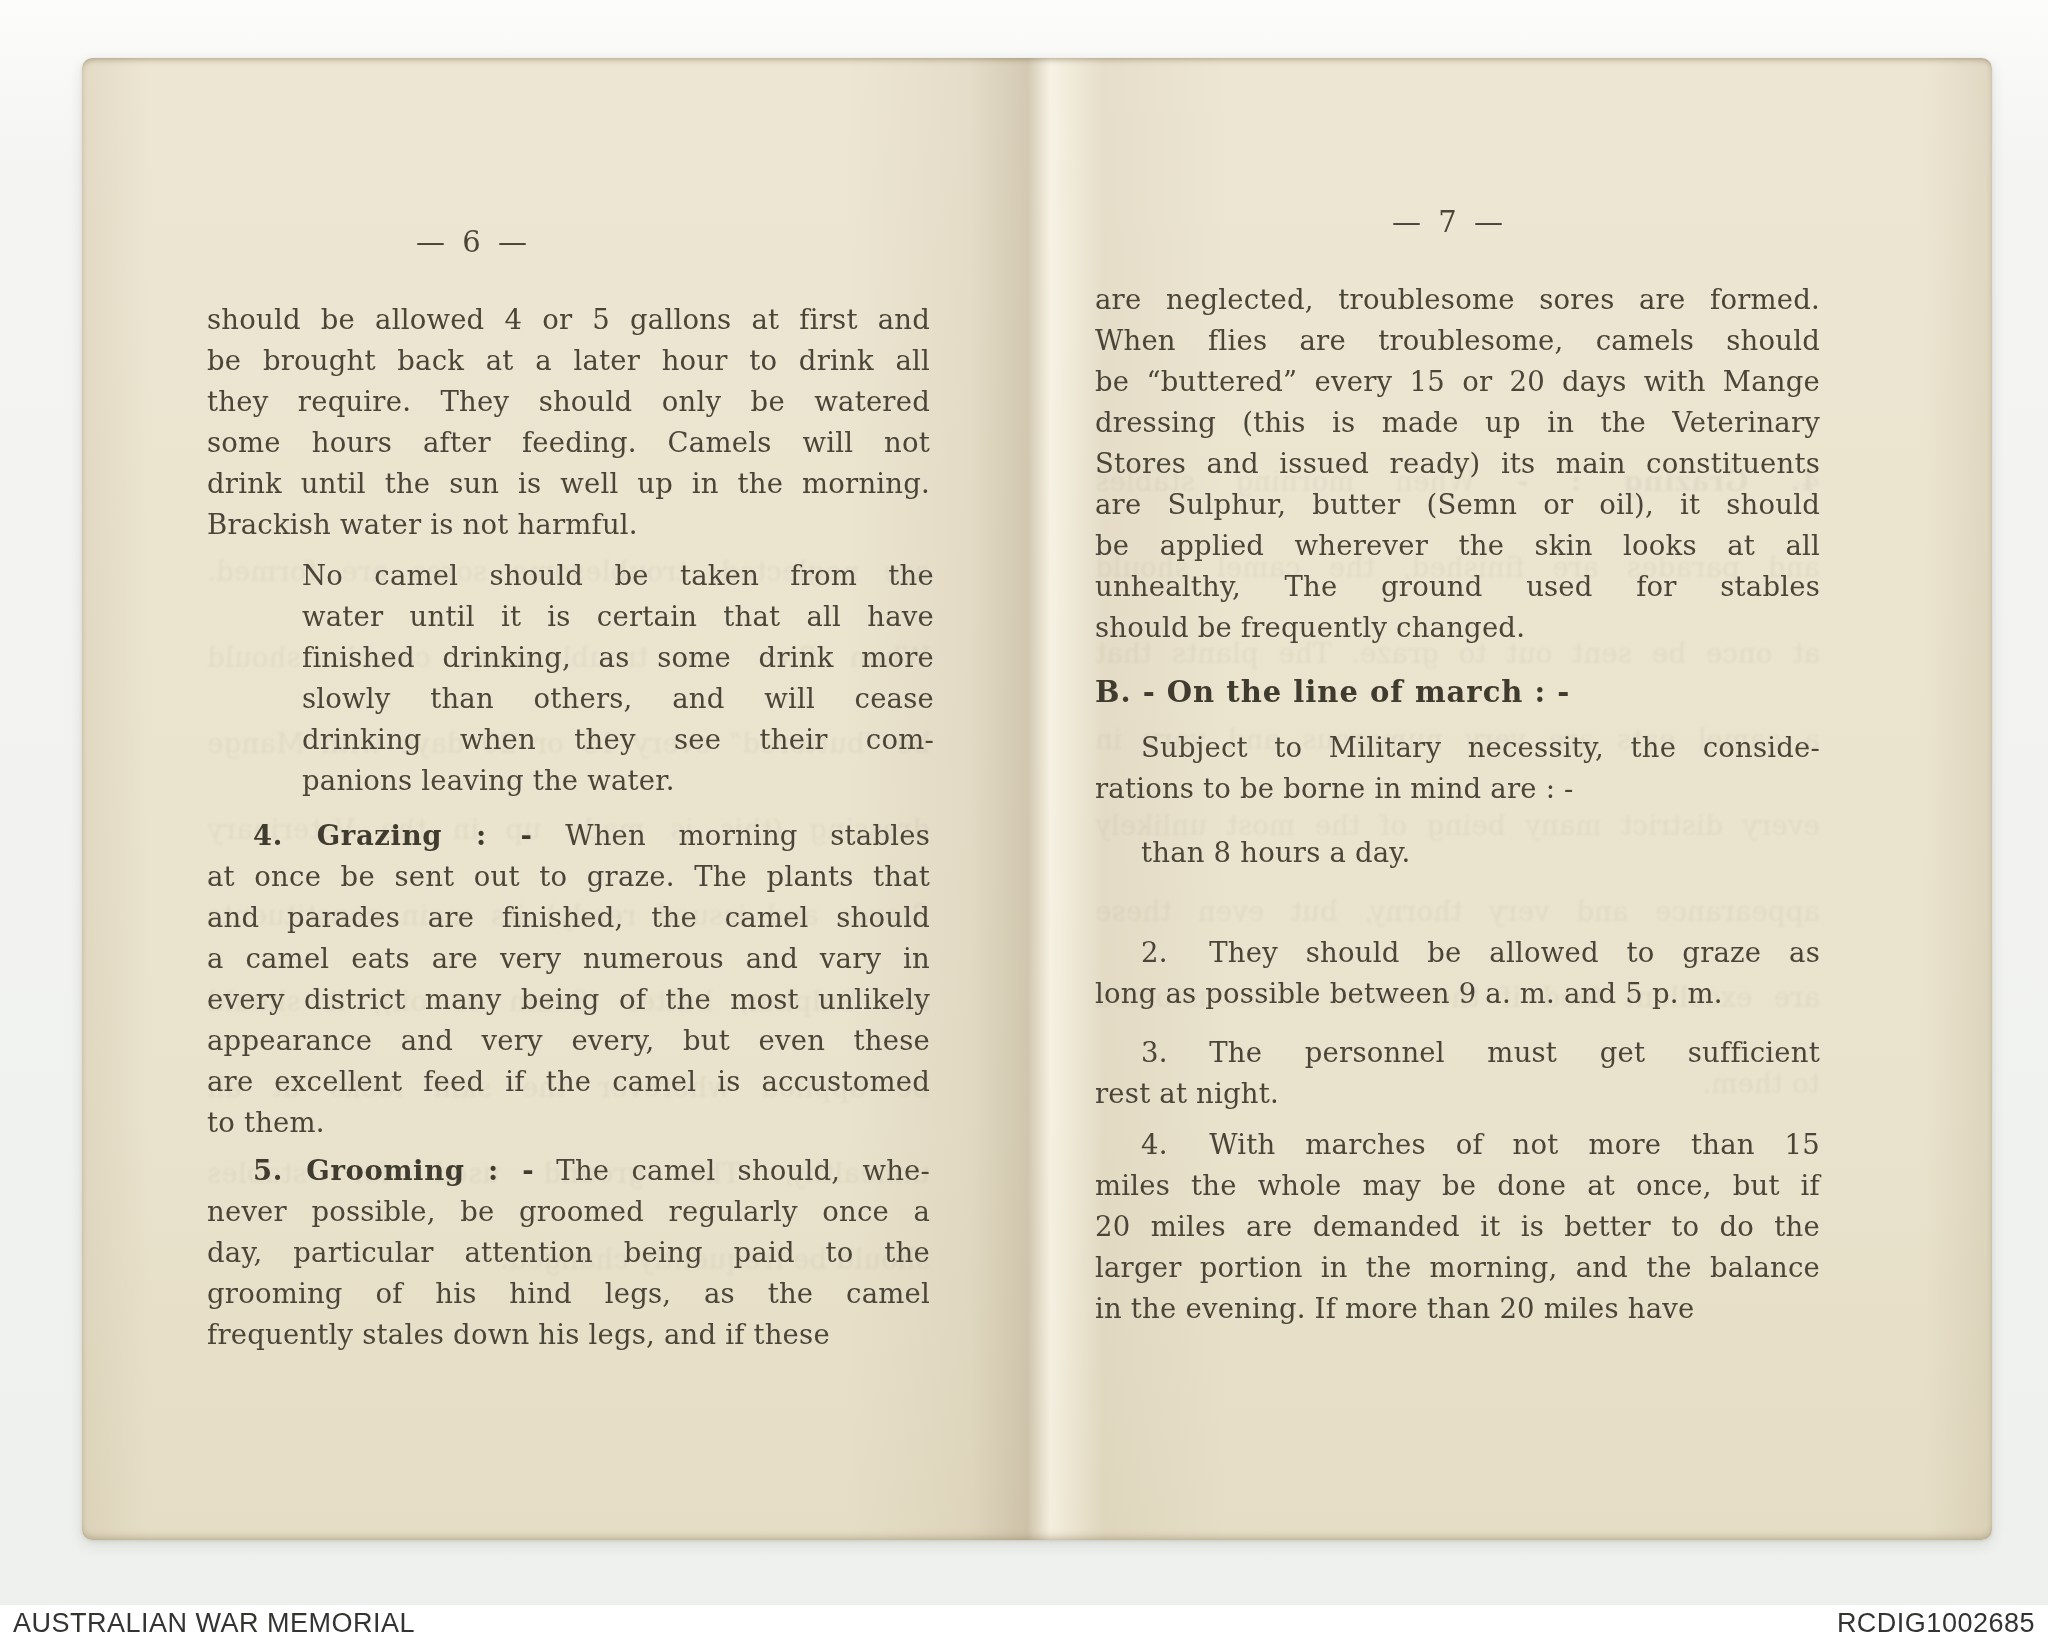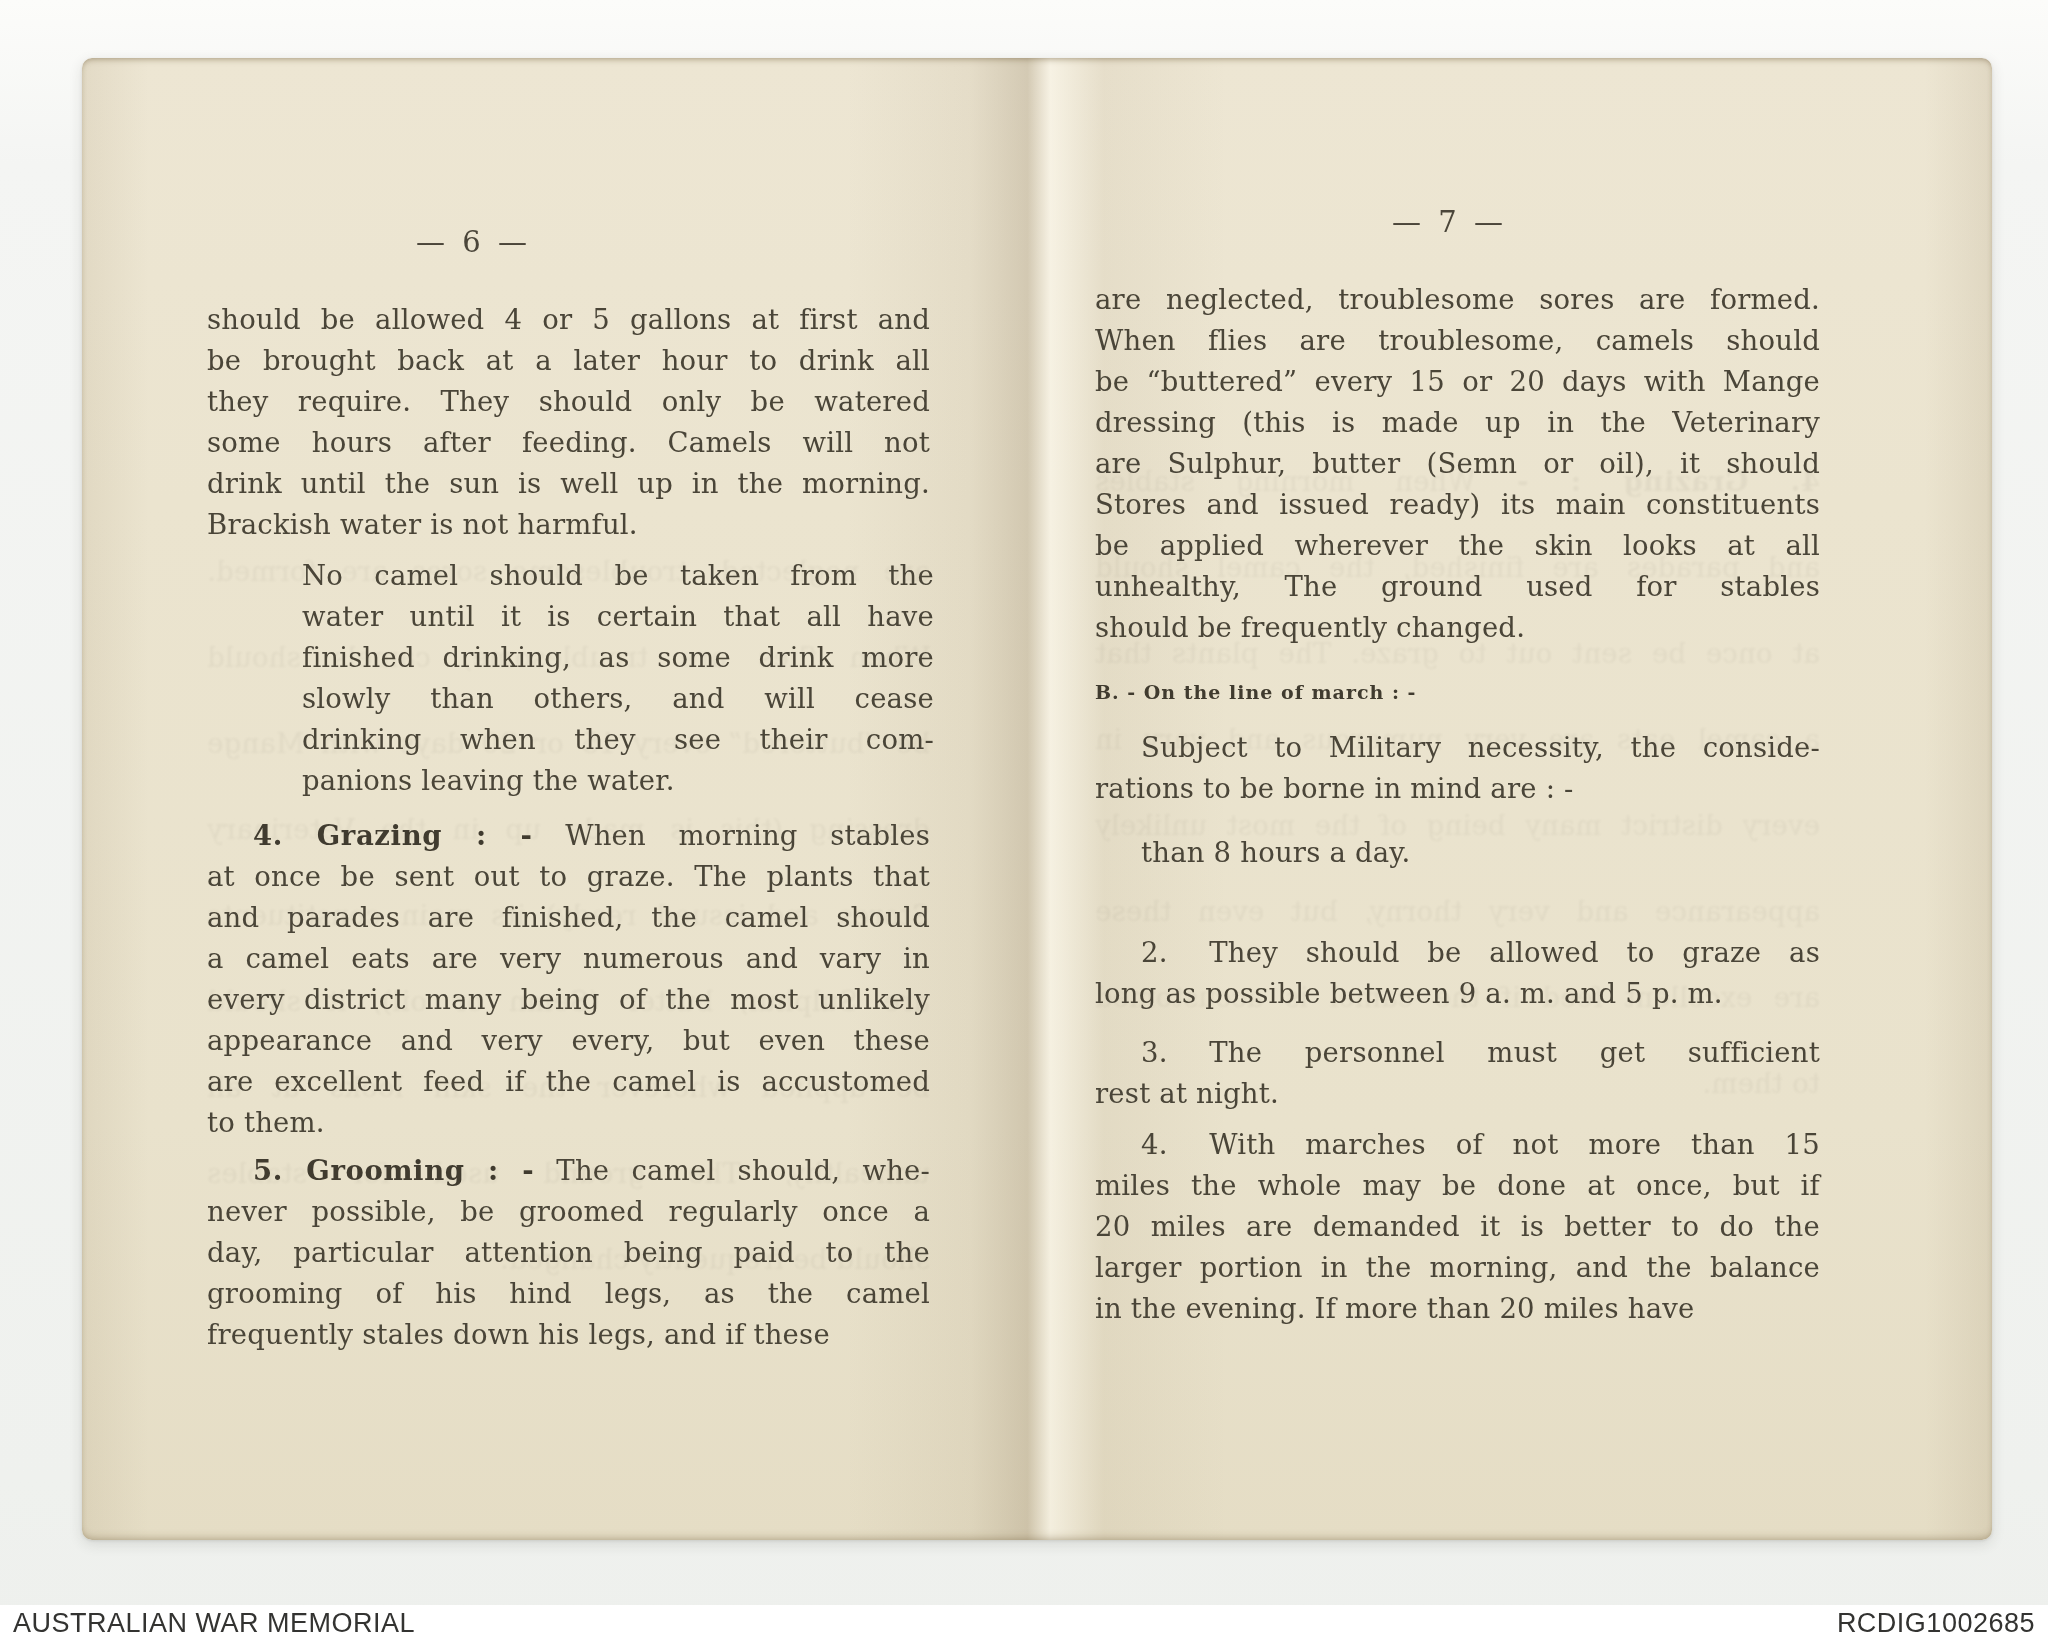--- a/index.html
+++ b/index.html
@@ -29,21 +29,21 @@
   }
   .pagenum-left{top:167px;transform:translateX(-95px);}
   .pagenum-right{top:147px;transform:translateX(-8px);}
   .block{position:absolute;left:0;width:100%;font-size:27.5px;line-height:41px;color:#4a4538;letter-spacing:.2px;}
   .block .line{text-align:justify;text-align-last:justify;}
   .block .line:last-child{text-align-last:left;}
   .block b{font-weight:bold;color:#403b2f;letter-spacing:.6px;}
   .ind .line:first-child{text-indent:46px;}
   .note{left:95px;width:632px;}
   .heading{
-    position:absolute;left:0;font-size:19px;line-height:41px;
+    position:absolute;left:0;font-size:29px;line-height:41px;
     font-weight:bold;color:#403b2f;letter-spacing:1px;
   }
   .ghost{
     position:absolute;left:0;width:100%;
     transform:scaleX(-1);
     opacity:.055;filter:blur(1px);
     pointer-events:none;
   }
   .ghost .line{line-height:86px !important;}
   .footer{
@@ -116,22 +116,22 @@
         <div class="line">appearance and very thorny, but even these</div>
         <div class="line">are excellent feed if the camel is accustomed</div>
         <div class="line">to them.</div>
       </div>
     <div class="pagenum pagenum-right">— 7 —</div>
     <div class="block" style="top:221px">
         <div class="line">are neglected, troublesome sores are formed.</div>
         <div class="line">When flies are troublesome, camels should</div>
         <div class="line">be “buttered” every 15 or 20 days with Mange</div>
         <div class="line">dressing (this is made up in the Veterinary</div>
+        <div class="line">Stores and issued ready) its main constituents</div>
         <div class="line">are Sulphur, butter (Semn or oil), it should</div>
-        <div class="line">Stores and issued ready) its main constituents</div>
         <div class="line">be applied wherever the skin looks at all</div>
         <div class="line">unhealthy, The ground used for stables</div>
         <div class="line">should be frequently changed.</div>
       </div>
     <div class="heading" style="top:614px">B. - On the line of march : -</div>
     <div class="block ind" style="top:669px">
         <div class="line">Subject to Military necessity, the conside-</div>
         <div class="line">rations to be borne in mind are : -</div>
       </div>
     <div class="block ind" style="top:774px">

